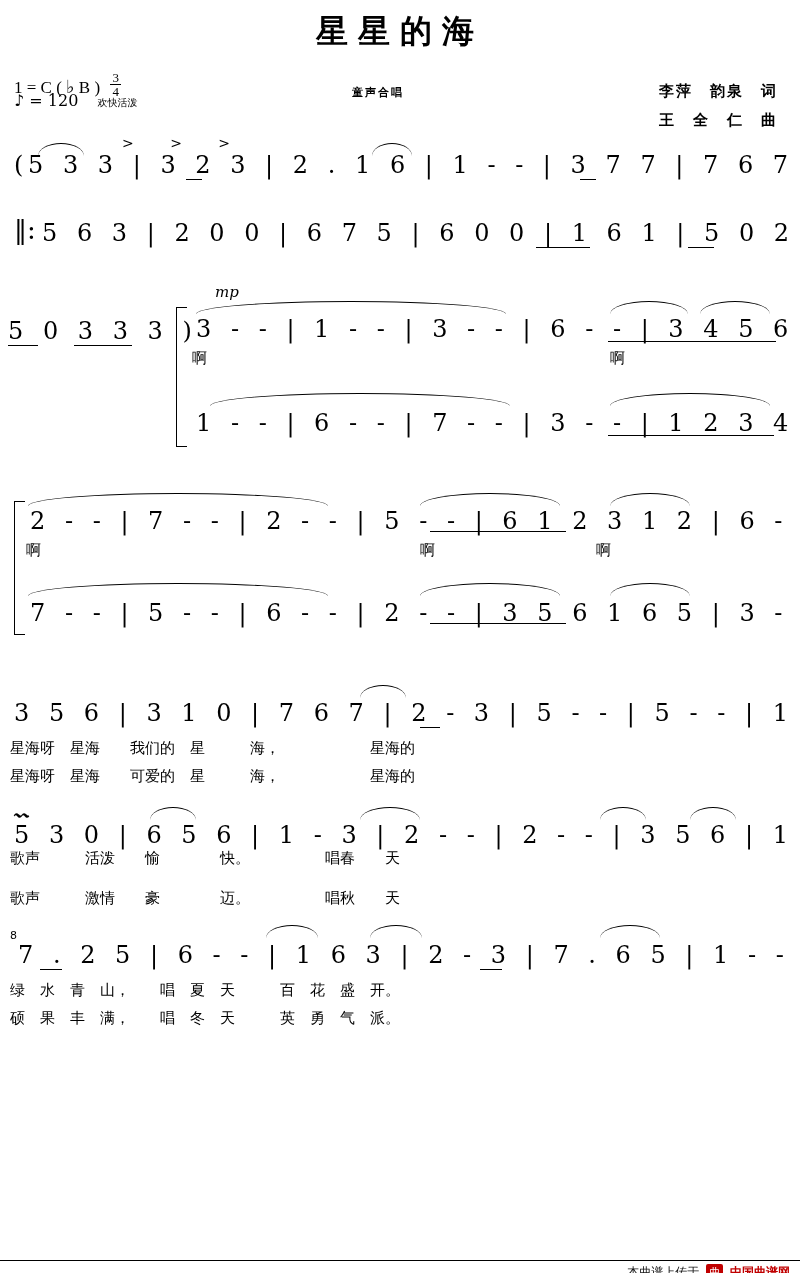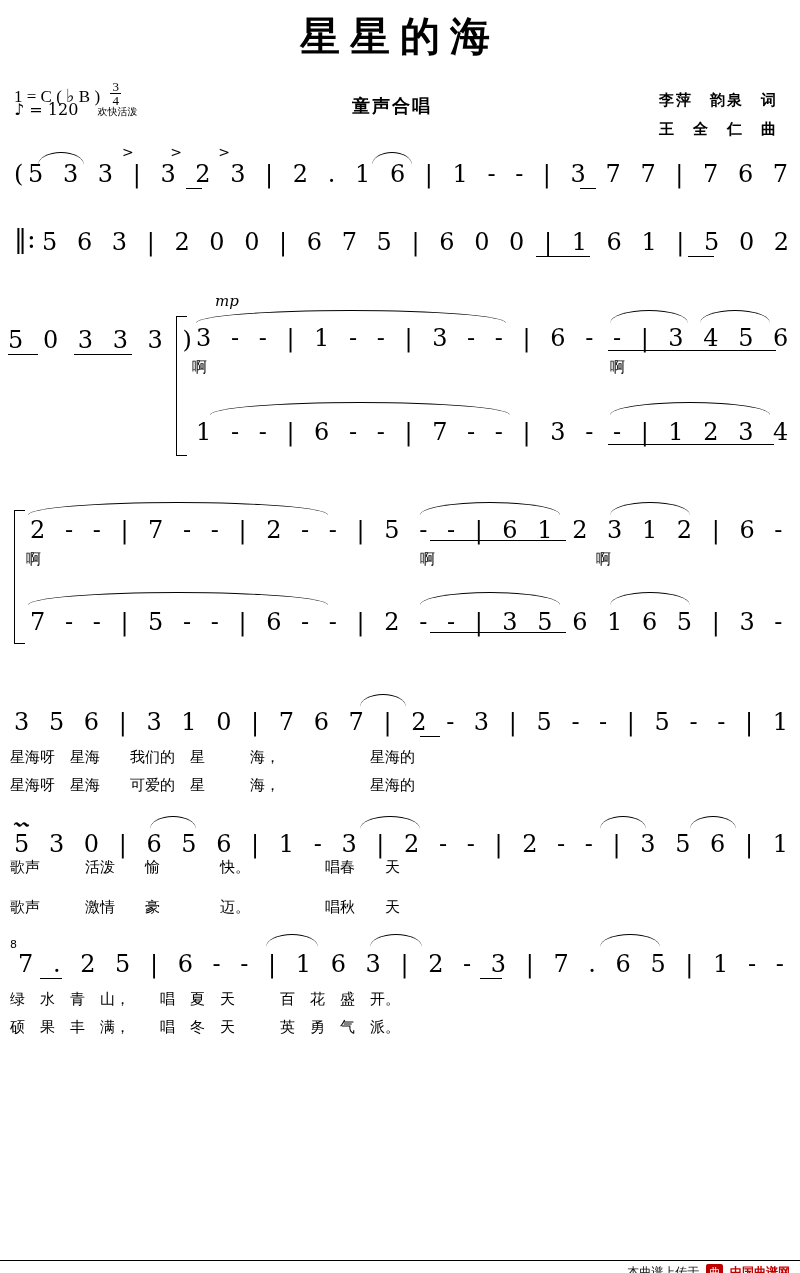--- a/index.html
+++ b/index.html
@@ -11,36 +11,36 @@
     position:relative;
     overflow:hidden;
   }
   .sheet{position:relative;width:800px;height:1273px;}
 
   
   .title{
     text-align:center;
     font-family:"DejaVu Serif","Liberation Serif",serif;
     font-weight:bold;
-    font-size:40px;
+    font-size:32px;
     letter-spacing:10px;
     margin-top:14px;
     line-height:1.1;
   }
 
   
   .hdr{position:relative;height:78px;margin-top:6px;}
   .key{position:absolute;left:14px;top:16px;font-size:17px;font-family:Liberation Serif, serif;}
   .key .flat{font-size:18px;}
   .meter{display:inline-block;vertical-align:-3px;text-align:center;line-height:1;font-size:13px;margin-left:6px;}
   .meter .num{display:block;border-bottom:1.5px solid #000;padding:0 2px;}
   .meter .den{display:block;padding:0 2px;}
   .tempo{position:absolute;left:14px;top:36px;font-size:16px;font-family:"DejaVu Serif","Liberation Serif",serif;}
   .tempo .mood{font-size:10px;margin-left:14px;font-family:"DejaVu Sans","Liberation Sans",sans-serif;}
-  .subtitle{position:absolute;left:352px;top:30px;font-size:18px;letter-spacing:2px;font-weight:bold;}
+  .subtitle{position:absolute;left:352px;top:30px;font-size:11px;letter-spacing:2px;font-weight:bold;}
   .credits{position:absolute;right:22px;top:22px;text-align:left;font-size:15px;font-weight:bold;line-height:1.9;}
   .credits span{letter-spacing:2px;}
 
   
   .band{position:relative;margin:0 auto;width:800px;}
   .abs{position:absolute;white-space:pre;}
 
   .nt{font-family:"DejaVu Serif","Liberation Serif",serif;font-size:24px;}
   .lx{font-family:"DejaVu Sans","Liberation Sans",sans-serif;font-size:15px;}
   .mp{font-family:"DejaVu Serif","Liberation Serif",serif;font-style:italic;font-size:15px;}

